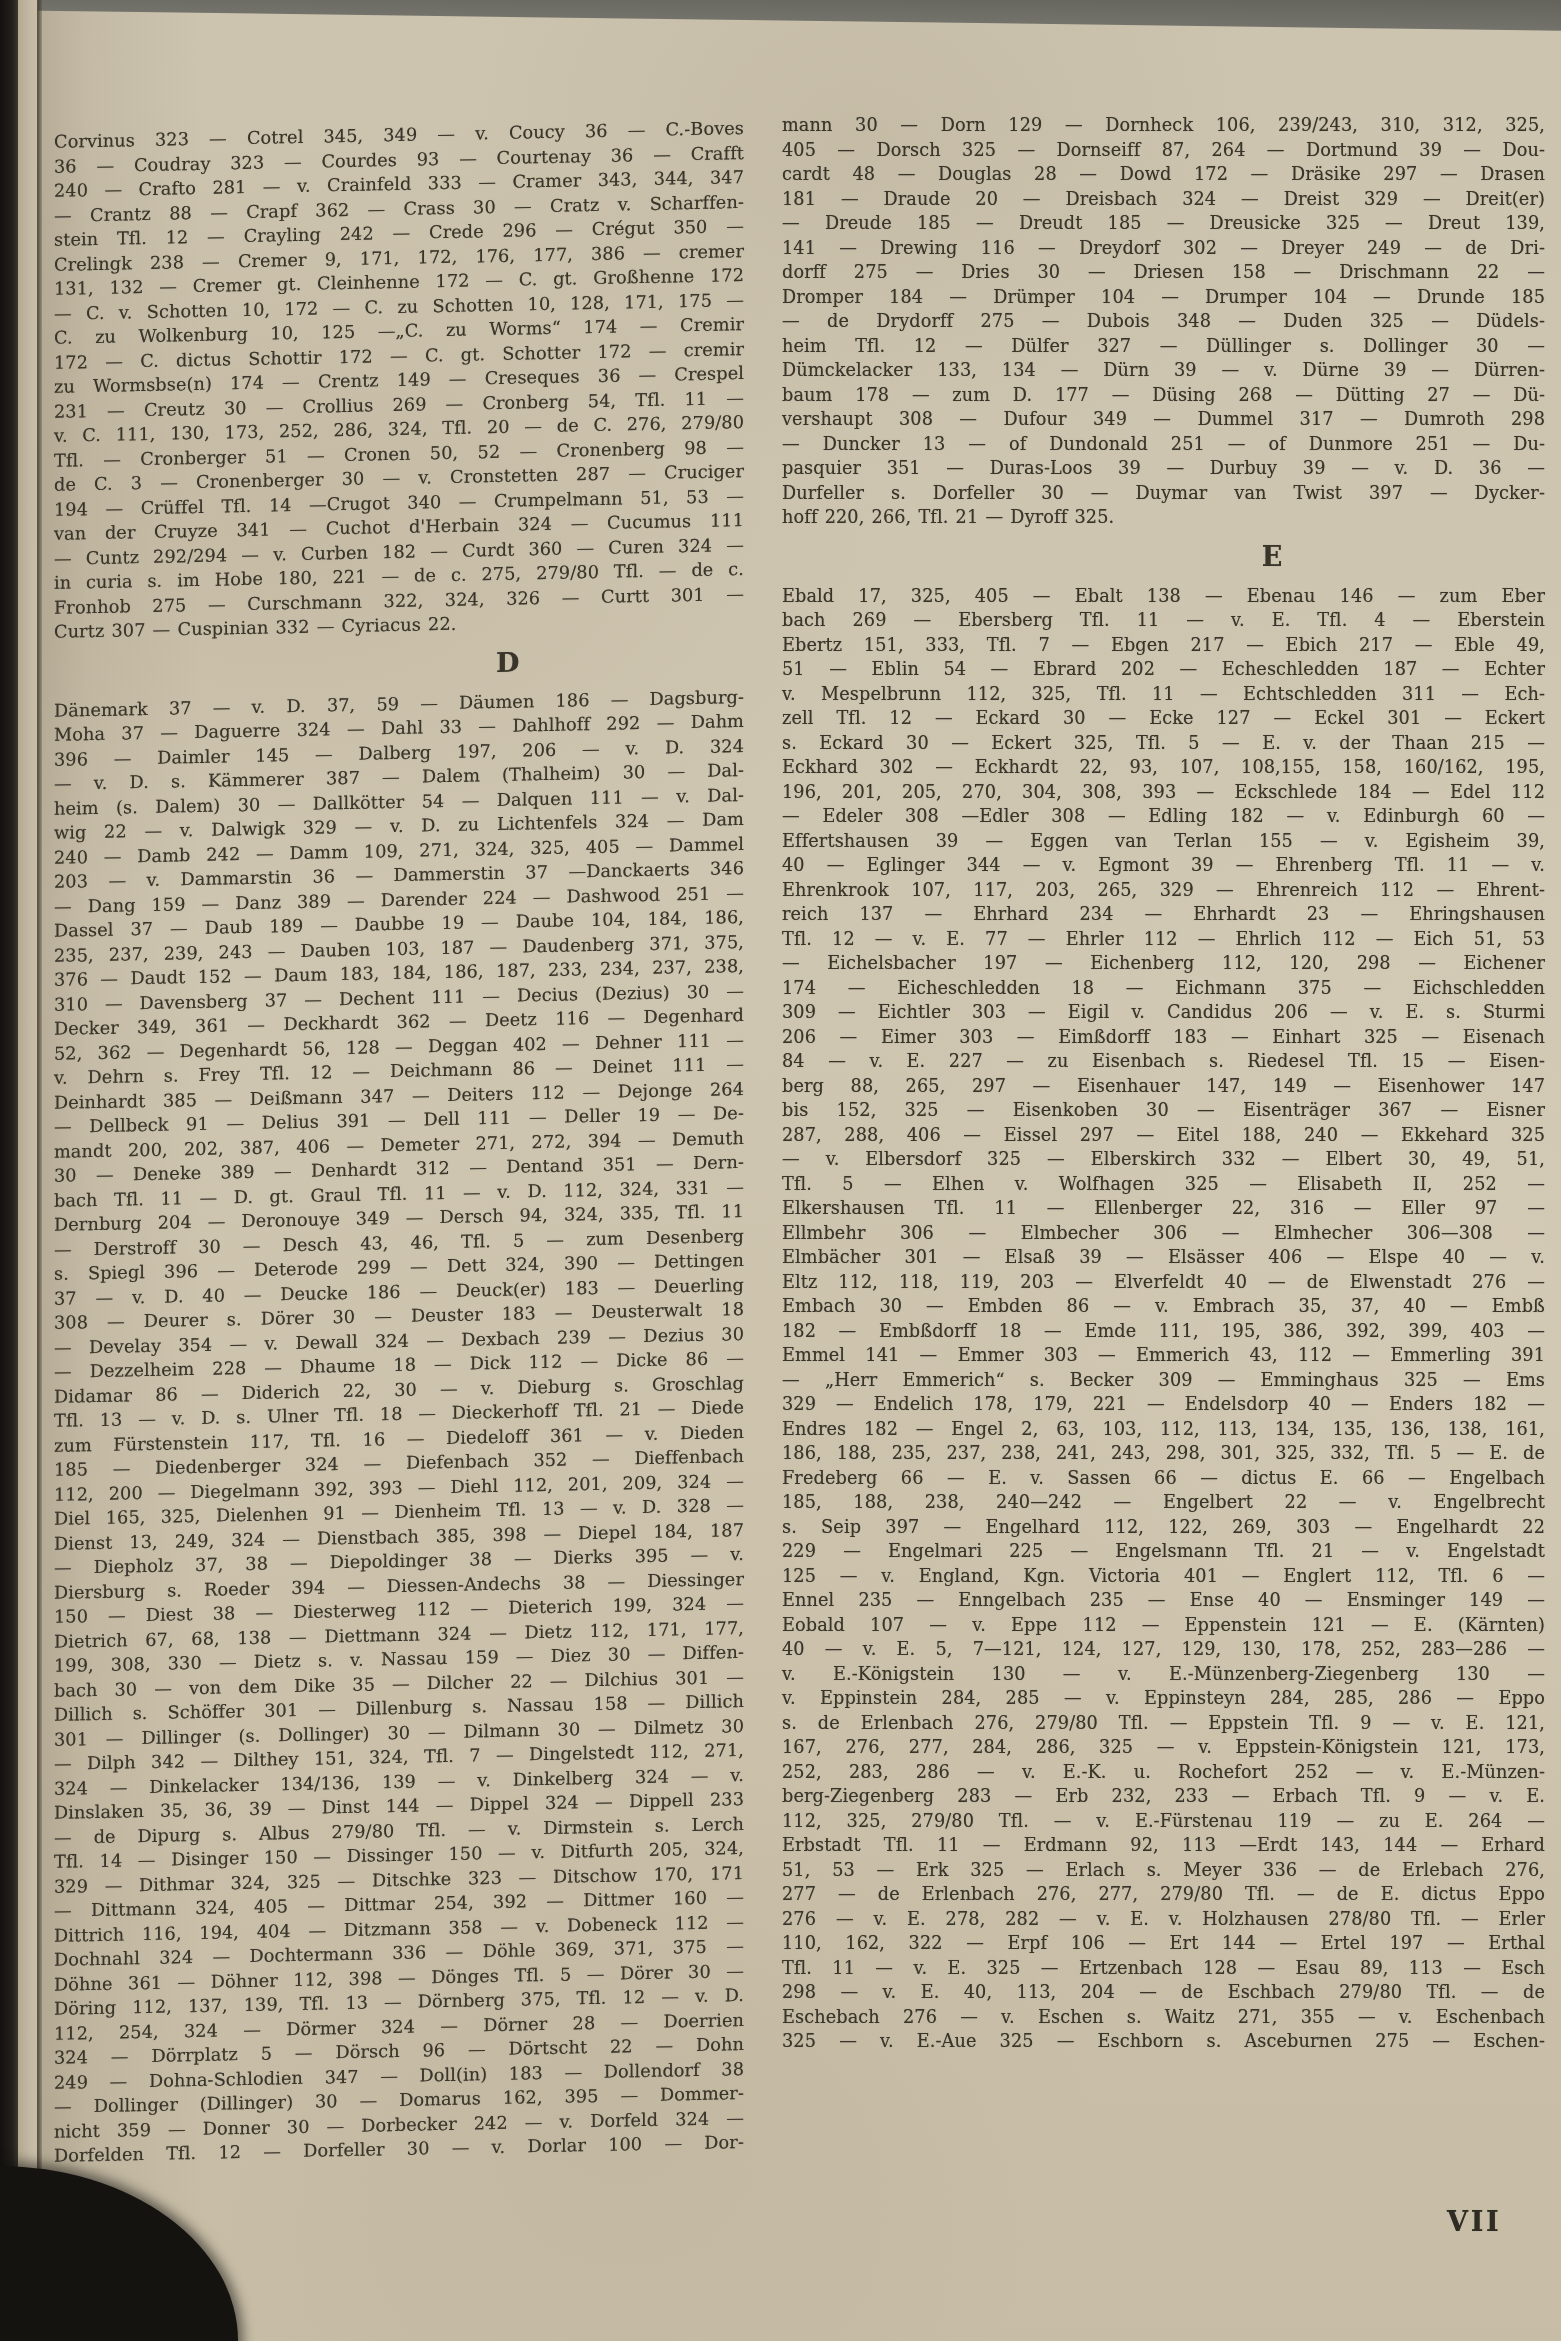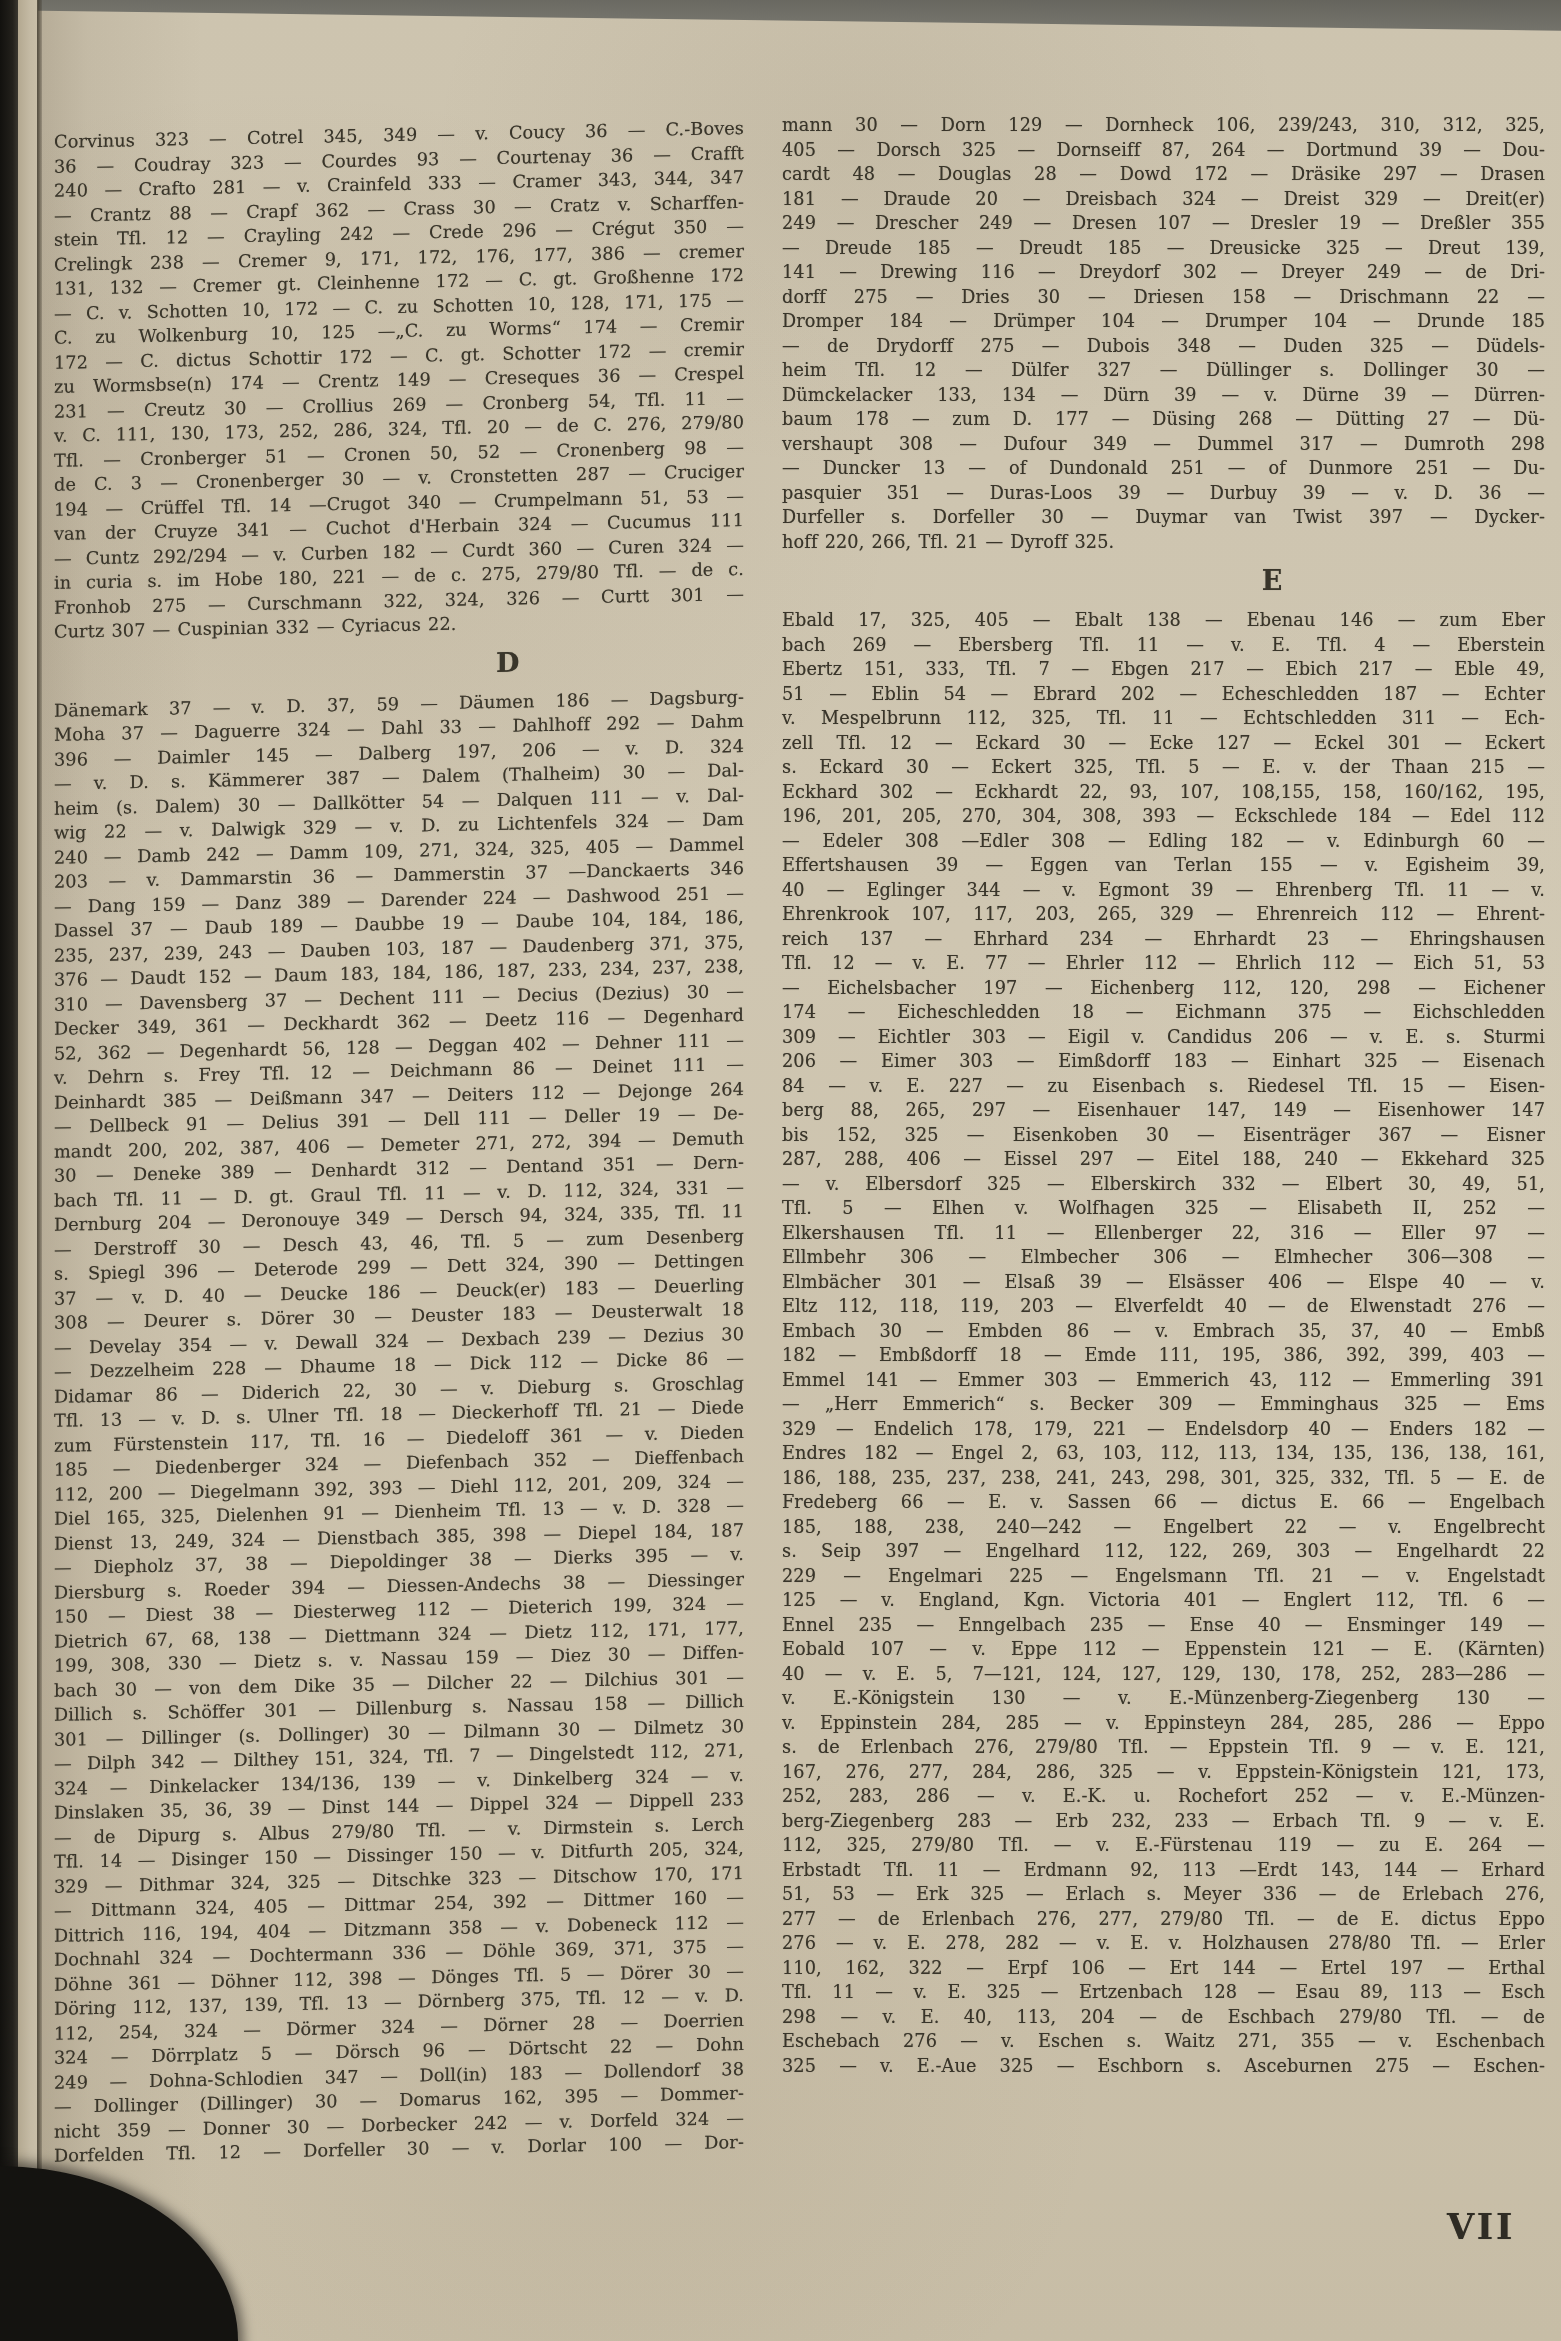--- a/index.html
+++ b/index.html
@@ -76,21 +76,21 @@
   }
   .col-heading{
     height:54px;line-height:54px;
     font-size:27px;font-weight:bold;
     text-align:center;
     text-indent:218px;
     letter-spacing:0.7px;
   }
   .page-number{
     position:absolute;left:1447px;top:2206px;
-    font-size:35px;font-weight:bold;
+    font-size:27px;font-weight:bold;
     letter-spacing:2.7px;
     color:#2f2c24;
     text-shadow:0 0 0.7px rgba(47,44,36,0.6);
   }
 </style>
 </head>
 <body>
 
 <div class="photo">
   <div class="sheet"></div>
@@ -181,21 +181,20 @@
       <div class="line">249 — Dohna-Schlodien 347 — Doll(in) 183 — Dollendorf 38</div>
       <div class="line">— Dollinger (Dillinger) 30 — Domarus 162, 395 — Dommer-</div>
       <div class="line">nicht 359 — Donner 30 — Dorbecker 242 — v. Dorfeld 324 —</div>
       <div class="line">Dorfelden Tfl. 12 — Dorfeller 30 — v. Dorlar 100 — Dor-</div>
     </div>
   <div class="col col-right">
       <div class="line">mann 30 — Dorn 129 — Dornheck 106, 239/243, 310, 312, 325,</div>
       <div class="line">405 — Dorsch 325 — Dornseiff 87, 264 — Dortmund 39 — Dou-</div>
       <div class="line">cardt 48 — Douglas 28 — Dowd 172 — Dräsike 297 — Drasen</div>
       <div class="line">181 — Draude 20 — Dreisbach 324 — Dreist 329 — Dreit(er)</div>
-      <div class="line">249 — Drescher 249 — Dresen 107 — Dresler 19 — Dreßler 355</div>
       <div class="line">— Dreude 185 — Dreudt 185 — Dreusicke 325 — Dreut 139,</div>
       <div class="line">141 — Drewing 116 — Dreydorf 302 — Dreyer 249 — de Dri-</div>
       <div class="line">dorff 275 — Dries 30 — Driesen 158 — Drischmann 22 —</div>
       <div class="line">Dromper 184 — Drümper 104 — Drumper 104 — Drunde 185</div>
       <div class="line">— de Drydorff 275 — Dubois 348 — Duden 325 — Düdels-</div>
       <div class="line">heim Tfl. 12 — Dülfer 327 — Düllinger s. Dollinger 30 —</div>
       <div class="line">Dümckelacker 133, 134 — Dürn 39 — v. Dürne 39 — Dürren-</div>
       <div class="line">baum 178 — zum D. 177 — Düsing 268 — Dütting 27 — Dü-</div>
       <div class="line">vershaupt 308 — Dufour 349 — Dummel 317 — Dumroth 298</div>
       <div class="line">— Duncker 13 — of Dundonald 251 — of Dunmore 251 — Du-</div>

